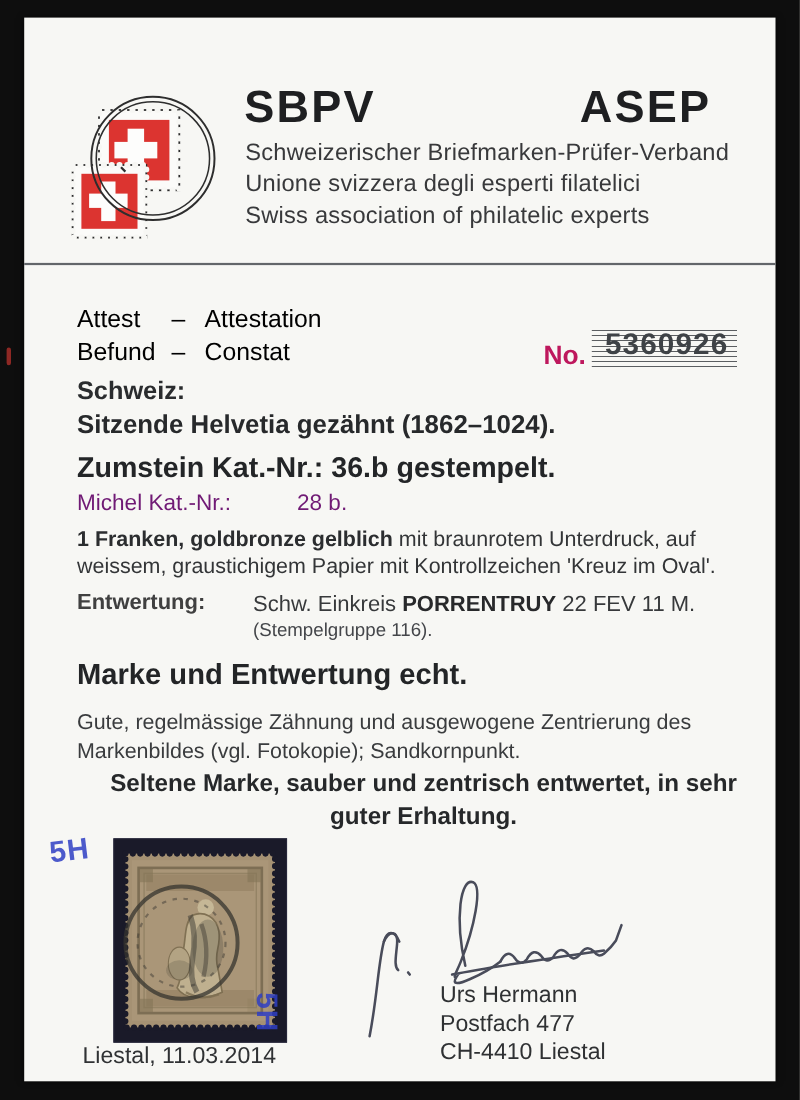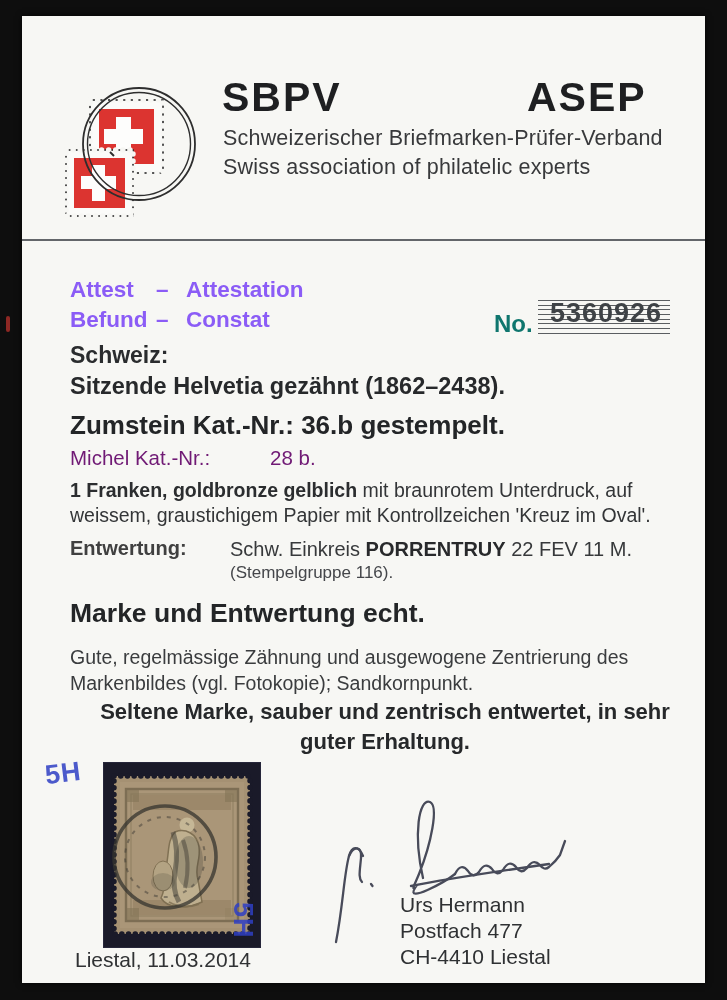--- a/index.html
+++ b/index.html
@@ -15,22 +15,22 @@
     background:#f7f7f4;
     box-shadow:0 0 6px rgba(0,0,0,.7);
   }
   .abs{position:absolute;}
   
   .org-abbr{font-weight:bold;font-size:41px;letter-spacing:2px;color:#1e1f21;}
   .org-names{line-height:29px;font-size:21.5px;color:#38393b;letter-spacing:.2px;}
   .divider{position:absolute;left:0;top:223px;width:683px;height:2px;background:#63666a;}
   
   .attest-grid{display:grid;grid-template-columns:86px 30px auto;row-gap:6px;
-    font-weight:bold;font-size:22.5px;color:#8b5cf6;line-height:24px;}
-  .no-label{font-weight:bold;font-size:24px;color:#0f766e;}
+    font-weight:normal;font-size:22.5px;color:#000000;line-height:24px;}
+  .no-label{font-weight:bold;font-size:24px;color:#be185d;}
   .num-box{
     width:132px;height:34px;position:relative;
     background:repeating-linear-gradient(to bottom,#5b5e61 0px,#5b5e61 1px,rgba(0,0,0,0) 1px,rgba(0,0,0,0) 4.7px);
   }
   .num-box span{
     position:absolute;left:4px;top:-2px;width:128px;text-align:center;
     font-weight:bold;font-size:27px;letter-spacing:1px;color:#3e4246;
   }
   .h-bold-23{font-weight:bold;font-size:23px;color:#2a2c2e;}
   .h-bold-24{font-weight:bold;font-size:23.5px;color:#27292b;}
@@ -86,20 +86,21 @@
         <circle cx="81" cy="58" r="51.5" fill="none" stroke="#2e2e2e" stroke-width="1.4"></circle>
         <path d="M52,66 l4,4" stroke="#2e2e2e" stroke-width="2" fill="none"></path>
       </g>
     </svg>
 
     <div class="abs org-abbr" style="left:200px;top:58px;">SBPV</div>
     <div class="abs org-abbr" style="left:505px;top:58px;">ASEP</div>
 
     <div class="abs org-names" style="left:201px;top:108px;">
       <div>Schweizerischer Briefmarken-Prüfer-Verband</div>
+      <div>Unione svizzera degli esperti filatelici</div>
       <div>Swiss association of philatelic experts</div>
     </div>
 
     <div class="divider"></div>
 
     <div class="abs attest-grid" style="left:48px;top:262px;">
       <span>Attest</span>
       <span>–</span>
       <span>Attestation</span>
       <span>Befund</span>
@@ -107,21 +108,21 @@
       <span>Constat</span>
     </div>
 
     <div class="abs no-label" style="left:472px;top:294px;">No.</div>
     <div class="abs num-box" style="left:516px;top:284px;">
       <span>5360926</span>
     </div>
 
     <div class="abs h-bold-23" style="left:48px;top:326px;">Schweiz:</div>
 
-    <div class="abs h-bold-24" style="left:48px;top:357px;">Sitzende Helvetia gezähnt (1862–2438).</div>
+    <div class="abs h-bold-24" style="left:48px;top:357px;">Sitzende Helvetia gezähnt (1862–1024).</div>
 
     <div class="abs h-bold-26" style="left:48px;top:394px;">Zumstein Kat.-Nr.: 36.b gestempelt.</div>
 
     <div class="abs" style="left:48px;top:430px;width:560px;">
       <span class="reg-21">Michel Kat.-Nr.:</span>
       <span class="reg-21 abs" style="left:200px;top:0;">28 b.</span>
     </div>
 
     <div class="abs desc" style="left:48px;top:462px;width:620px;">
       <div><b>1 Franken, goldbronze gelblich</b><span> mit braunrotem Unterdruck, auf</span></div>

